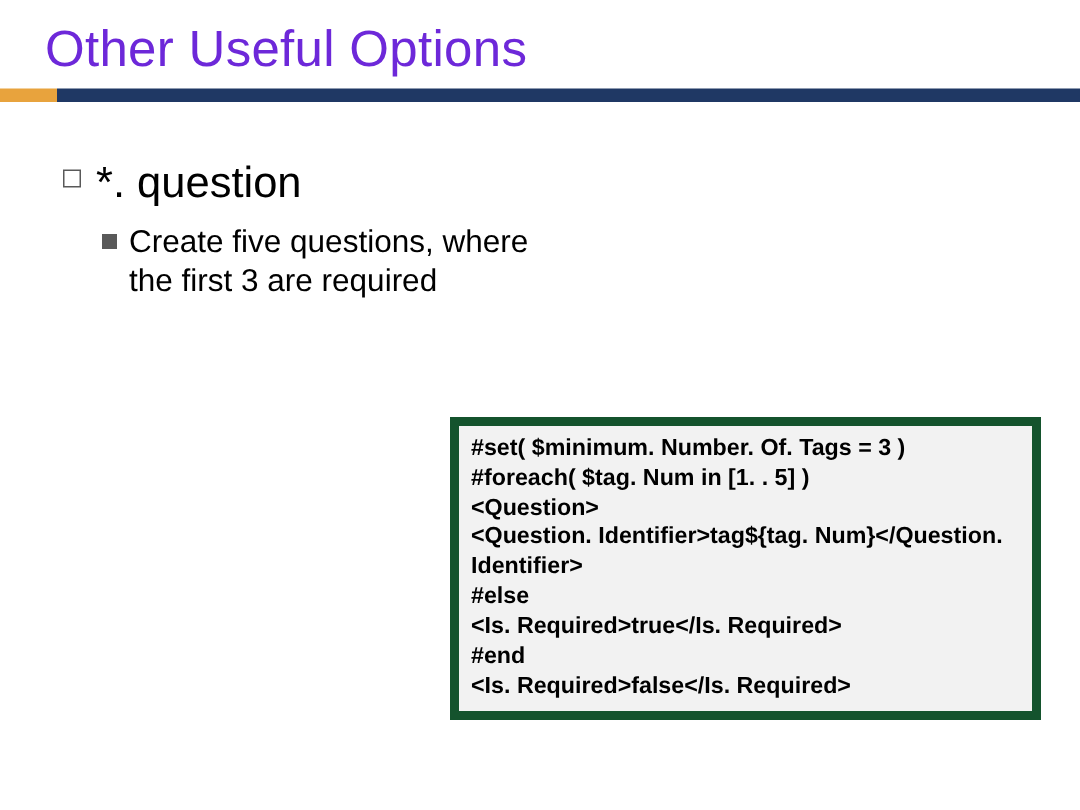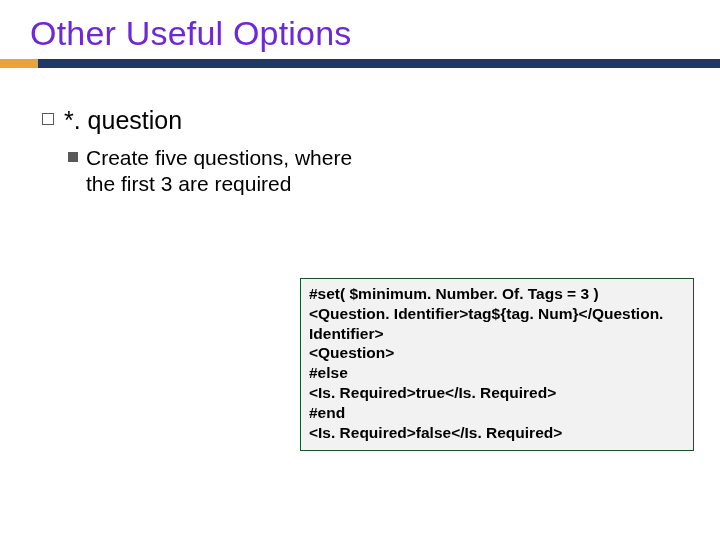--- a/index.html
+++ b/index.html
@@ -38,21 +38,21 @@
     gap: 10px;
   }
   .b1 .marker {
     width: 12px;
     height: 12px;
     border: 1.6px solid #595959;
     margin-top: 7px;
     flex-shrink: 0;
   }
   .b1 .text {
-    font-size: 25px;
+    font-size: 29px;
     color: #000;
   }
   .b2 {
     margin: 10px 0 16px 26px;
     display: flex;
     align-items: flex-start;
     gap: 8px;
     max-width: 300px;
   }
   .b2 .marker {
@@ -65,21 +65,21 @@
   .b2 .text {
     font-size: 21px;
     color: #000;
     line-height: 1.22;
   }
   .codebox {
     position: absolute;
     left: 300px;
     top: 278px;
     width: 394px;
-    border: 1px solid #14532d;
+    border: 6px solid #14532d;
     background: #F2F2F2;
     padding: 5px 8px 7px 8px;
     font-family: Arial, Helvetica, sans-serif;
     font-size: 15.5px;
     line-height: 1.28;
     color: #000;
     font-weight: 700;
     word-break: break-word;
   }
 </style>
@@ -99,19 +99,20 @@
     <span class="text">*. question</span>
   </div>
   <div class="b2">
     <span class="marker"></span>
     <span class="text"><span>Create </span><span>five questions, where the first 3 are required</span></span>
   </div>
 </div>
 
 <div class="codebox">
   <div>#set( $minimum. Number. Of. Tags = 3 )</div>
+  <div>#foreach( $tag. Num in [1. . 5] )</div>
+  <div>&lt;Question&gt;</div>
   <div>&lt;Question. Identifier&gt;tag${tag. Num}&lt;/Question. Identifier&gt;</div>
-  <div>&lt;Question&gt;</div>
   <div>#else</div>
   <div>&lt;Is. Required&gt;true&lt;/Is. Required&gt;</div>
   <div>#end</div>
   <div>&lt;Is. Required&gt;false&lt;/Is. Required&gt;</div>
 </div>
 
 </body></html>

